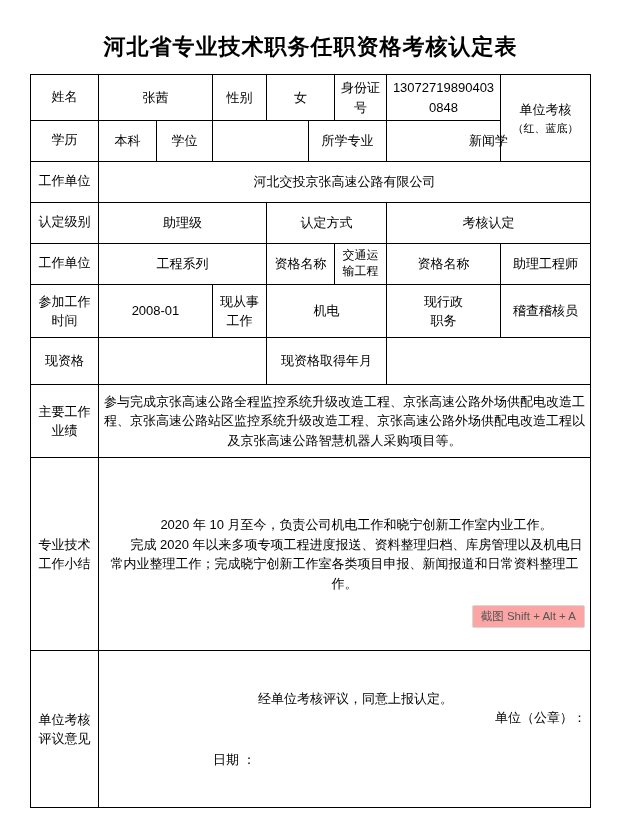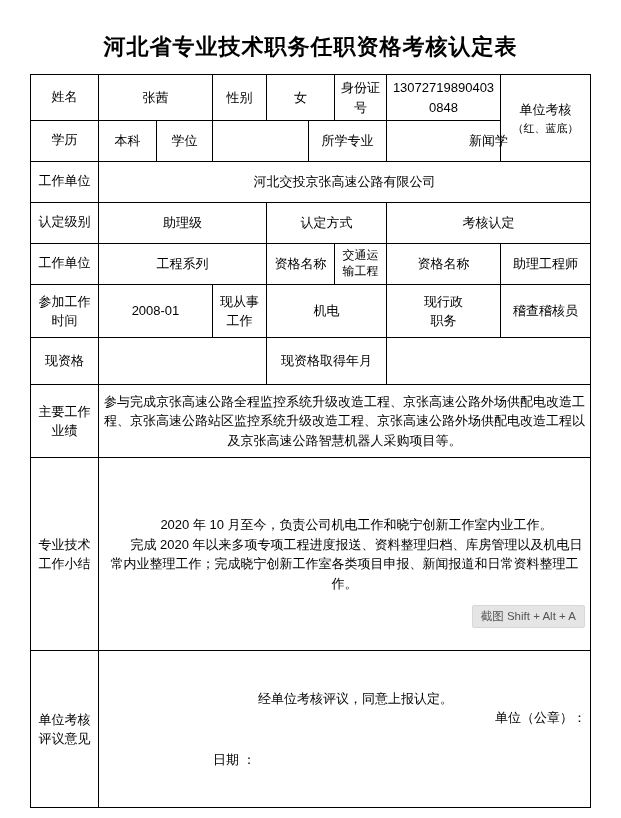--- a/index.html
+++ b/index.html
@@ -105,21 +105,21 @@
   }
   .opinion .date {
     text-align: left;
     padding-left: 110px;
     margin-top: 22px;
   }
   .screenshot-hint {
     position: absolute;
     right: 36px;
     top: 605px;
-    background: #e5e5e5;
+    background: #fca5a5;
     color: #555;
     border: 1px solid #d8d8d8;
     font-size: 11.5px;
     padding: 3px 8px;
     border-radius: 2px;
   }
 </style>
 </head>
 <body>
 

